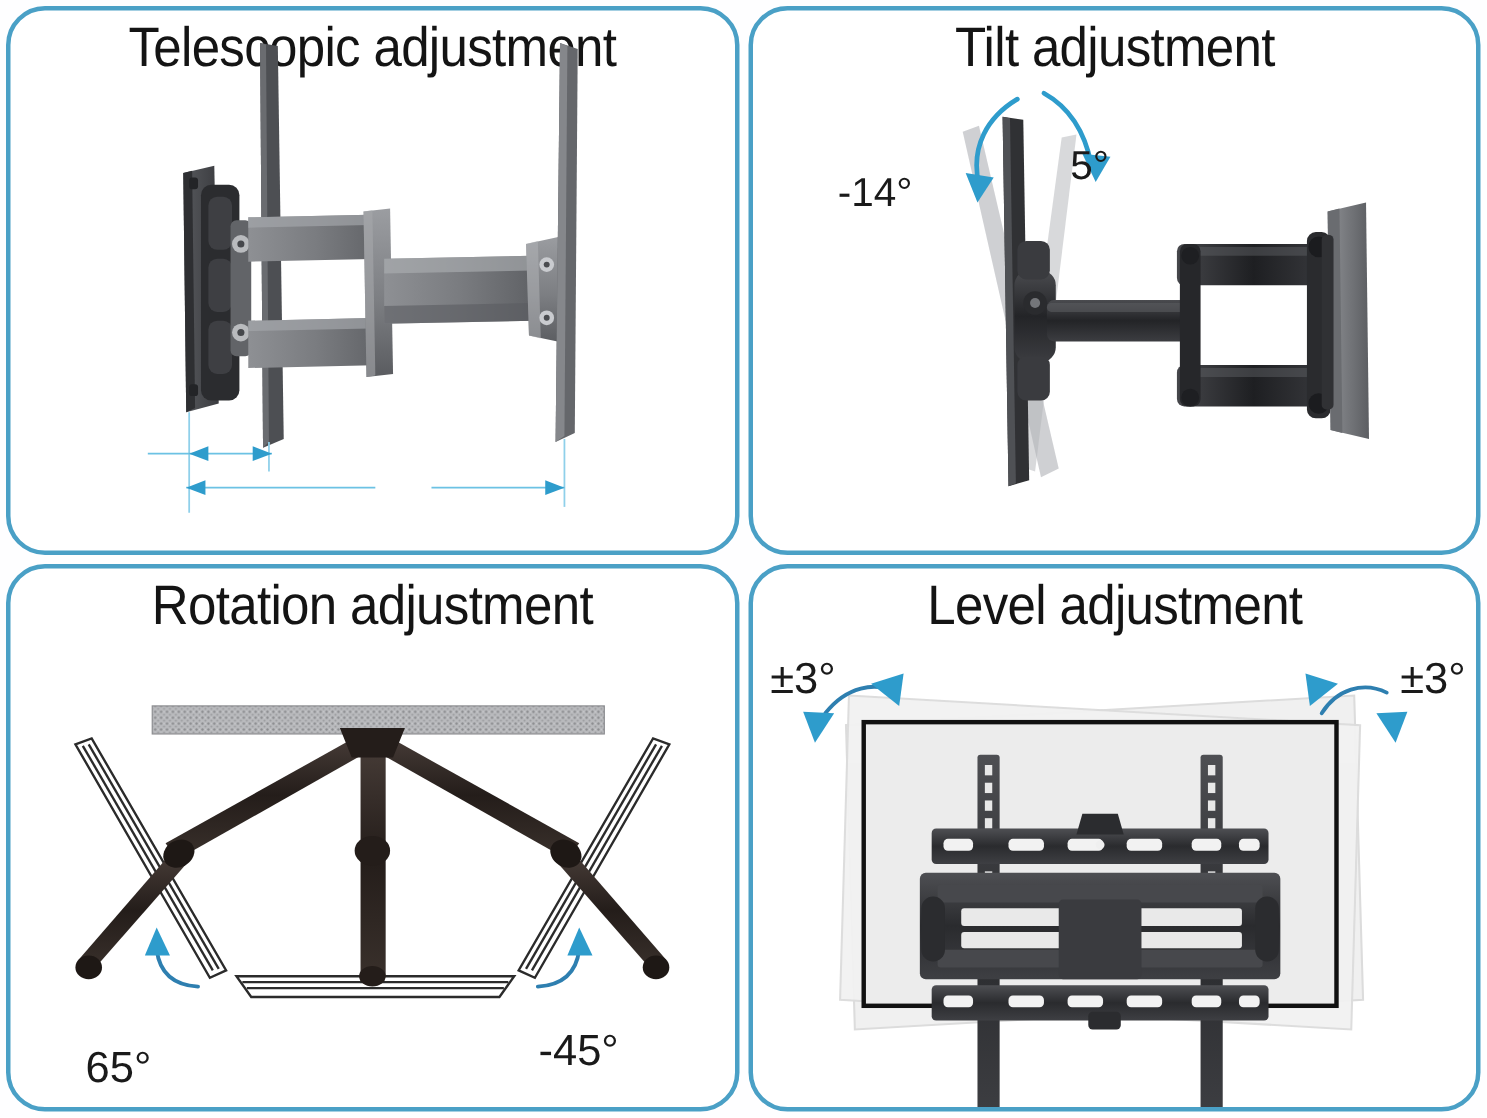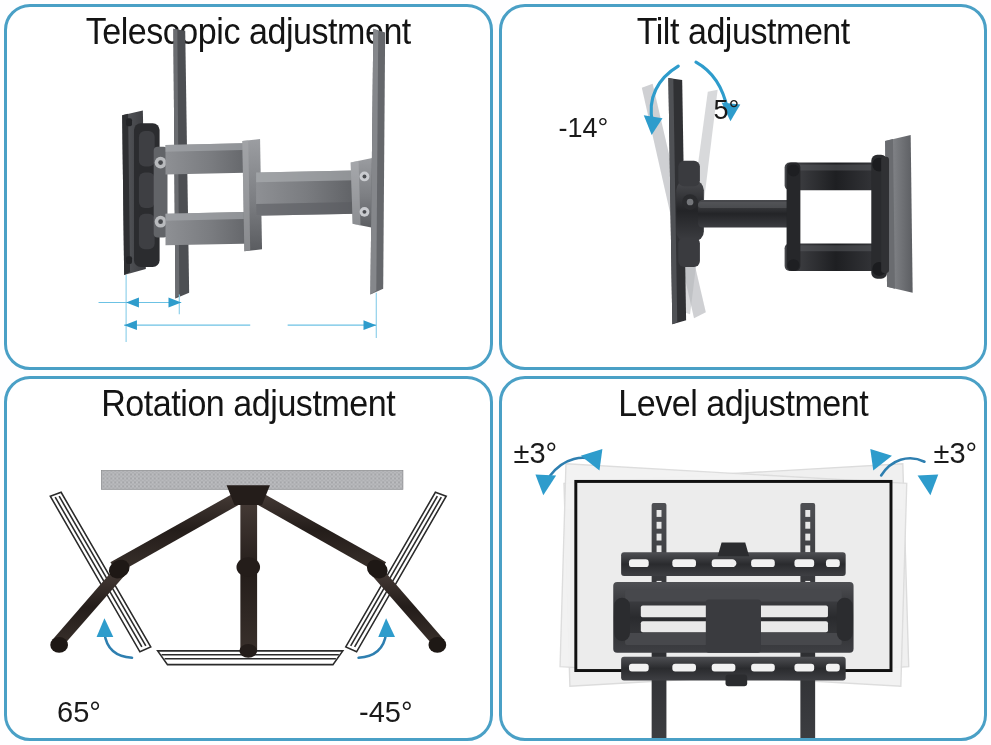--- a/index.html
+++ b/index.html
@@ -327,21 +327,21 @@
           <path d="M126 283 C 110 282, 100 274, 98 258"></path>
           <path d="M356 283 C 372 282, 382 274, 384 258"></path>
         </g>
         <g fill="#2e9ccc">
           <polygon points="98,243 90,262 107,262"></polygon>
           <polygon points="384,243 376,262 393,262"></polygon>
         </g>
       </svg>
 
       <div class="ang-label big" style="left:50px; top:317px;">65°</div>
-      <div class="ang-label big" style="left:352px; top:317px;">-45°</div>
+      <div class="ang-label big" style="left:352px; top:306px;">-45°</div>
     </div>
   </section>
 
   <section class="panel">
     <div class="panel-title">Level adjustment</div>
     <div class="stage">
       <svg class="stage-svg" viewBox="0 0 488 365" preserveAspectRatio="xMidYMid meet">
         <defs>
           <linearGradient id="brkG" x1="0" y1="0" x2="0" y2="1">
             <stop offset="0" stop-color="#4e4f53"></stop>

